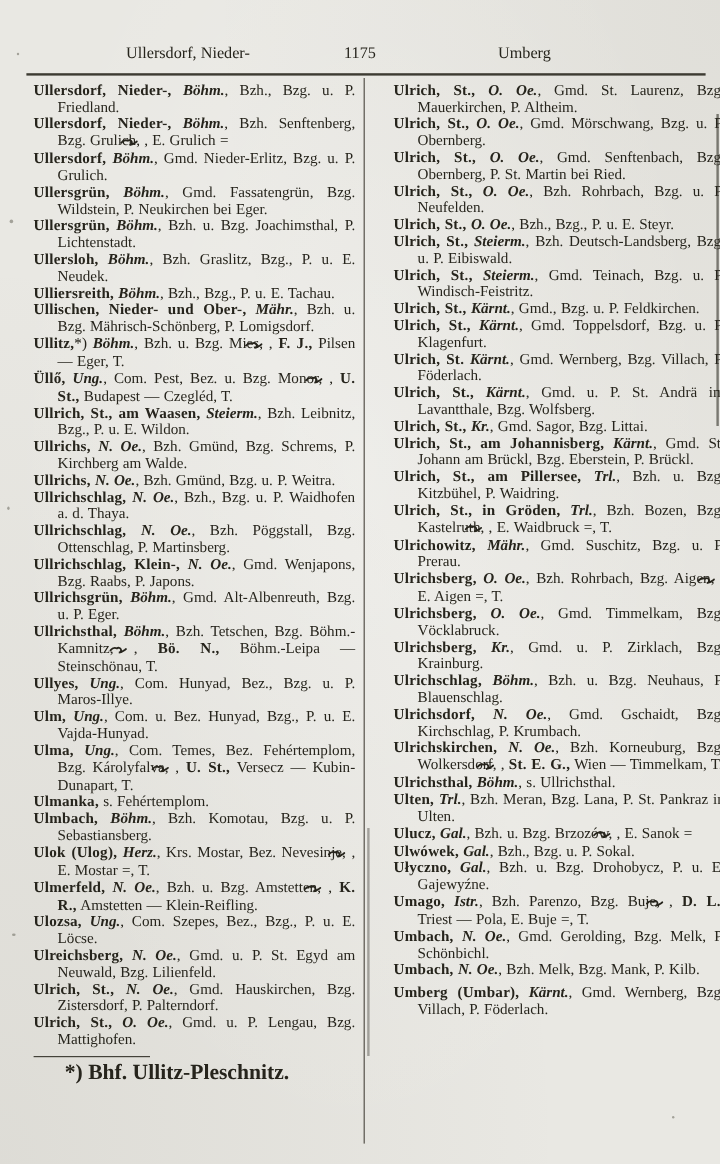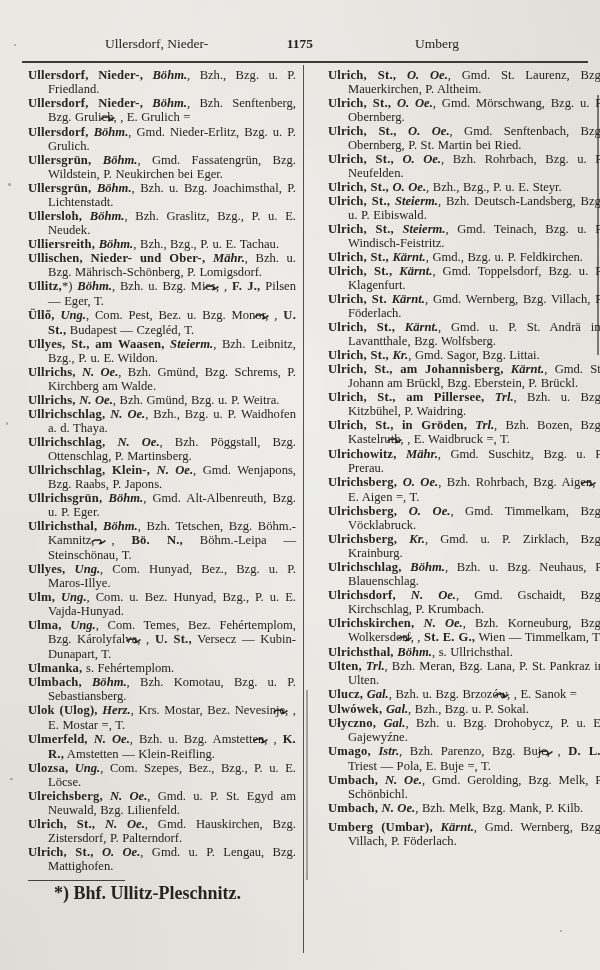--- a/index.html
+++ b/index.html
@@ -21,21 +21,21 @@
   }
   .speckle {
     position: absolute; background: #6a675c; border-radius: 50%;
     opacity: 0.55;
   }
   .running-head {
     position: absolute; top: 36px; left: 0; right: 0;
     font-size: 13.5px; line-height: 16px;
   }
   .running-head .rh-left  { position: absolute; left: 105px; }
-  .running-head .rh-center{ position: absolute; left: 50%; transform: translateX(-50%); font-weight: bold; }
+  .running-head .rh-center{ position: absolute; left: 50%; transform: translateX(-50%); }
   .running-head .rh-right { position: absolute; left: 415px; }
   .header-rule {
     position: absolute; top: 61px; left: 22px; width: 566px; height: 2px;
     background: #3d3b32;
   }
   .column-divider {
     position: absolute; left: 303px; top: 65px; height: 888px; width: 1px;
     background: #55524a;
   }
   .edge-artifact {
@@ -102,21 +102,21 @@
     <p class="entry"><span class="seg-b">Ullersgrün,</span><span class="seg-i"> Böhm.</span><span class="seg-t">, Bzh. u. Bzg. Joachimsthal, P. Lichtenstadt.</span></p>
     <p class="entry"><span class="seg-b">Ullersloh,</span><span class="seg-i"> Böhm.</span><span class="seg-t">, Bzh. Graslitz, Bzg., P. u. E. Neudek.</span></p>
     <p class="entry"><span class="seg-b">Ulliersreith,</span><span class="seg-i"> Böhm.</span><span class="seg-t">, Bzh., Bzg., P. u. E. Tachau.</span></p>
     <p class="entry"><span class="seg-b">Ullischen, Nieder- und Ober-,</span><span class="seg-i"> Mähr.</span><span class="seg-t">, Bzh. u. Bzg. Mährisch-Schönberg, P. Lomigsdorf.</span></p>
     <p class="entry"><span class="seg-b">Ullitz,</span><span class="seg-t">*) </span><span class="seg-i">Böhm.</span><span class="seg-t">, Bzh. u. Bzg. Mies, </span><span class="posthorn"><svg width="15" height="8" viewBox="0 0 22 11">
           <path fill="none" stroke="currentColor" stroke-width="2.2" stroke-linecap="round" d="M1.5 7 Q5 2.5 9.5 4.5 a3 3 0 1 1 2.2 5.2 Q15 9.5 19 6.5 l1.5-1.2"></path>
         </svg></span><span class="seg-t">, </span><span class="seg-b">F. J.,</span><span class="seg-t"> Pilsen — Eger, T.</span></p>
     <p class="entry"><span class="seg-b">Üllő,</span><span class="seg-i"> Ung.</span><span class="seg-t">, Com. Pest, Bez. u. Bzg. Monor, </span><span class="posthorn"><svg width="15" height="8" viewBox="0 0 22 11">
           <path fill="none" stroke="currentColor" stroke-width="2.2" stroke-linecap="round" d="M1.5 7 Q5 2.5 9.5 4.5 a3 3 0 1 1 2.2 5.2 Q15 9.5 19 6.5 l1.5-1.2"></path>
         </svg></span><span class="seg-t">, </span><span class="seg-b">U. St.,</span><span class="seg-t"> Budapest — Czegléd, T.</span></p>
-    <p class="entry"><span class="seg-b">Ullyes, St., am Waasen,</span><span class="seg-i"> Steierm.</span><span class="seg-t">, Bzh. Leibnitz, Bzg., P. u. E. Wildon.</span></p>
+    <p class="entry"><span class="seg-b">Ullrich, St., am Waasen,</span><span class="seg-i"> Steierm.</span><span class="seg-t">, Bzh. Leibnitz, Bzg., P. u. E. Wildon.</span></p>
     <p class="entry"><span class="seg-b">Ullrichs,</span><span class="seg-i"> N. Oe.</span><span class="seg-t">, Bzh. Gmünd, Bzg. Schrems, P. Kirchberg am Walde.</span></p>
     <p class="entry"><span class="seg-b">Ullrichs,</span><span class="seg-i"> N. Oe.</span><span class="seg-t">, Bzh. Gmünd, Bzg. u. P. Weitra.</span></p>
     <p class="entry"><span class="seg-b">Ullrichschlag,</span><span class="seg-i"> N. Oe.</span><span class="seg-t">, Bzh., Bzg. u. P. Waidhofen a. d. Thaya.</span></p>
     <p class="entry"><span class="seg-b">Ullrichschlag,</span><span class="seg-i"> N. Oe.</span><span class="seg-t">, Bzh. Pöggstall, Bzg. Ottenschlag, P. Martinsberg.</span></p>
     <p class="entry"><span class="seg-b">Ullrichschlag, Klein-,</span><span class="seg-i"> N. Oe.</span><span class="seg-t">, Gmd. Wenjapons, Bzg. Raabs, P. Japons.</span></p>
     <p class="entry"><span class="seg-b">Ullrichsgrün,</span><span class="seg-i"> Böhm.</span><span class="seg-t">, Gmd. Alt-Albenreuth, Bzg. u. P. Eger.</span></p>
     <p class="entry"><span class="seg-b">Ullrichsthal,</span><span class="seg-i"> Böhm.</span><span class="seg-t">, Bzh. Tetschen, Bzg. Böhm.-Kamnitz, </span><span class="posthorn"><svg width="15" height="8" viewBox="0 0 22 11">
           <path fill="none" stroke="currentColor" stroke-width="2.2" stroke-linecap="round" d="M1.5 7 Q5 2.5 9.5 4.5 a3 3 0 1 1 2.2 5.2 Q15 9.5 19 6.5 l1.5-1.2"></path>
         </svg></span><span class="seg-t">, </span><span class="seg-b">Bö. N.,</span><span class="seg-t"> Böhm.-Leipa — Steinschönau, T.</span></p>
     <p class="entry"><span class="seg-b">Ullyes,</span><span class="seg-i"> Ung.</span><span class="seg-t">, Com. Hunyad, Bez., Bzg. u. P. Maros-Illye.</span></p>

